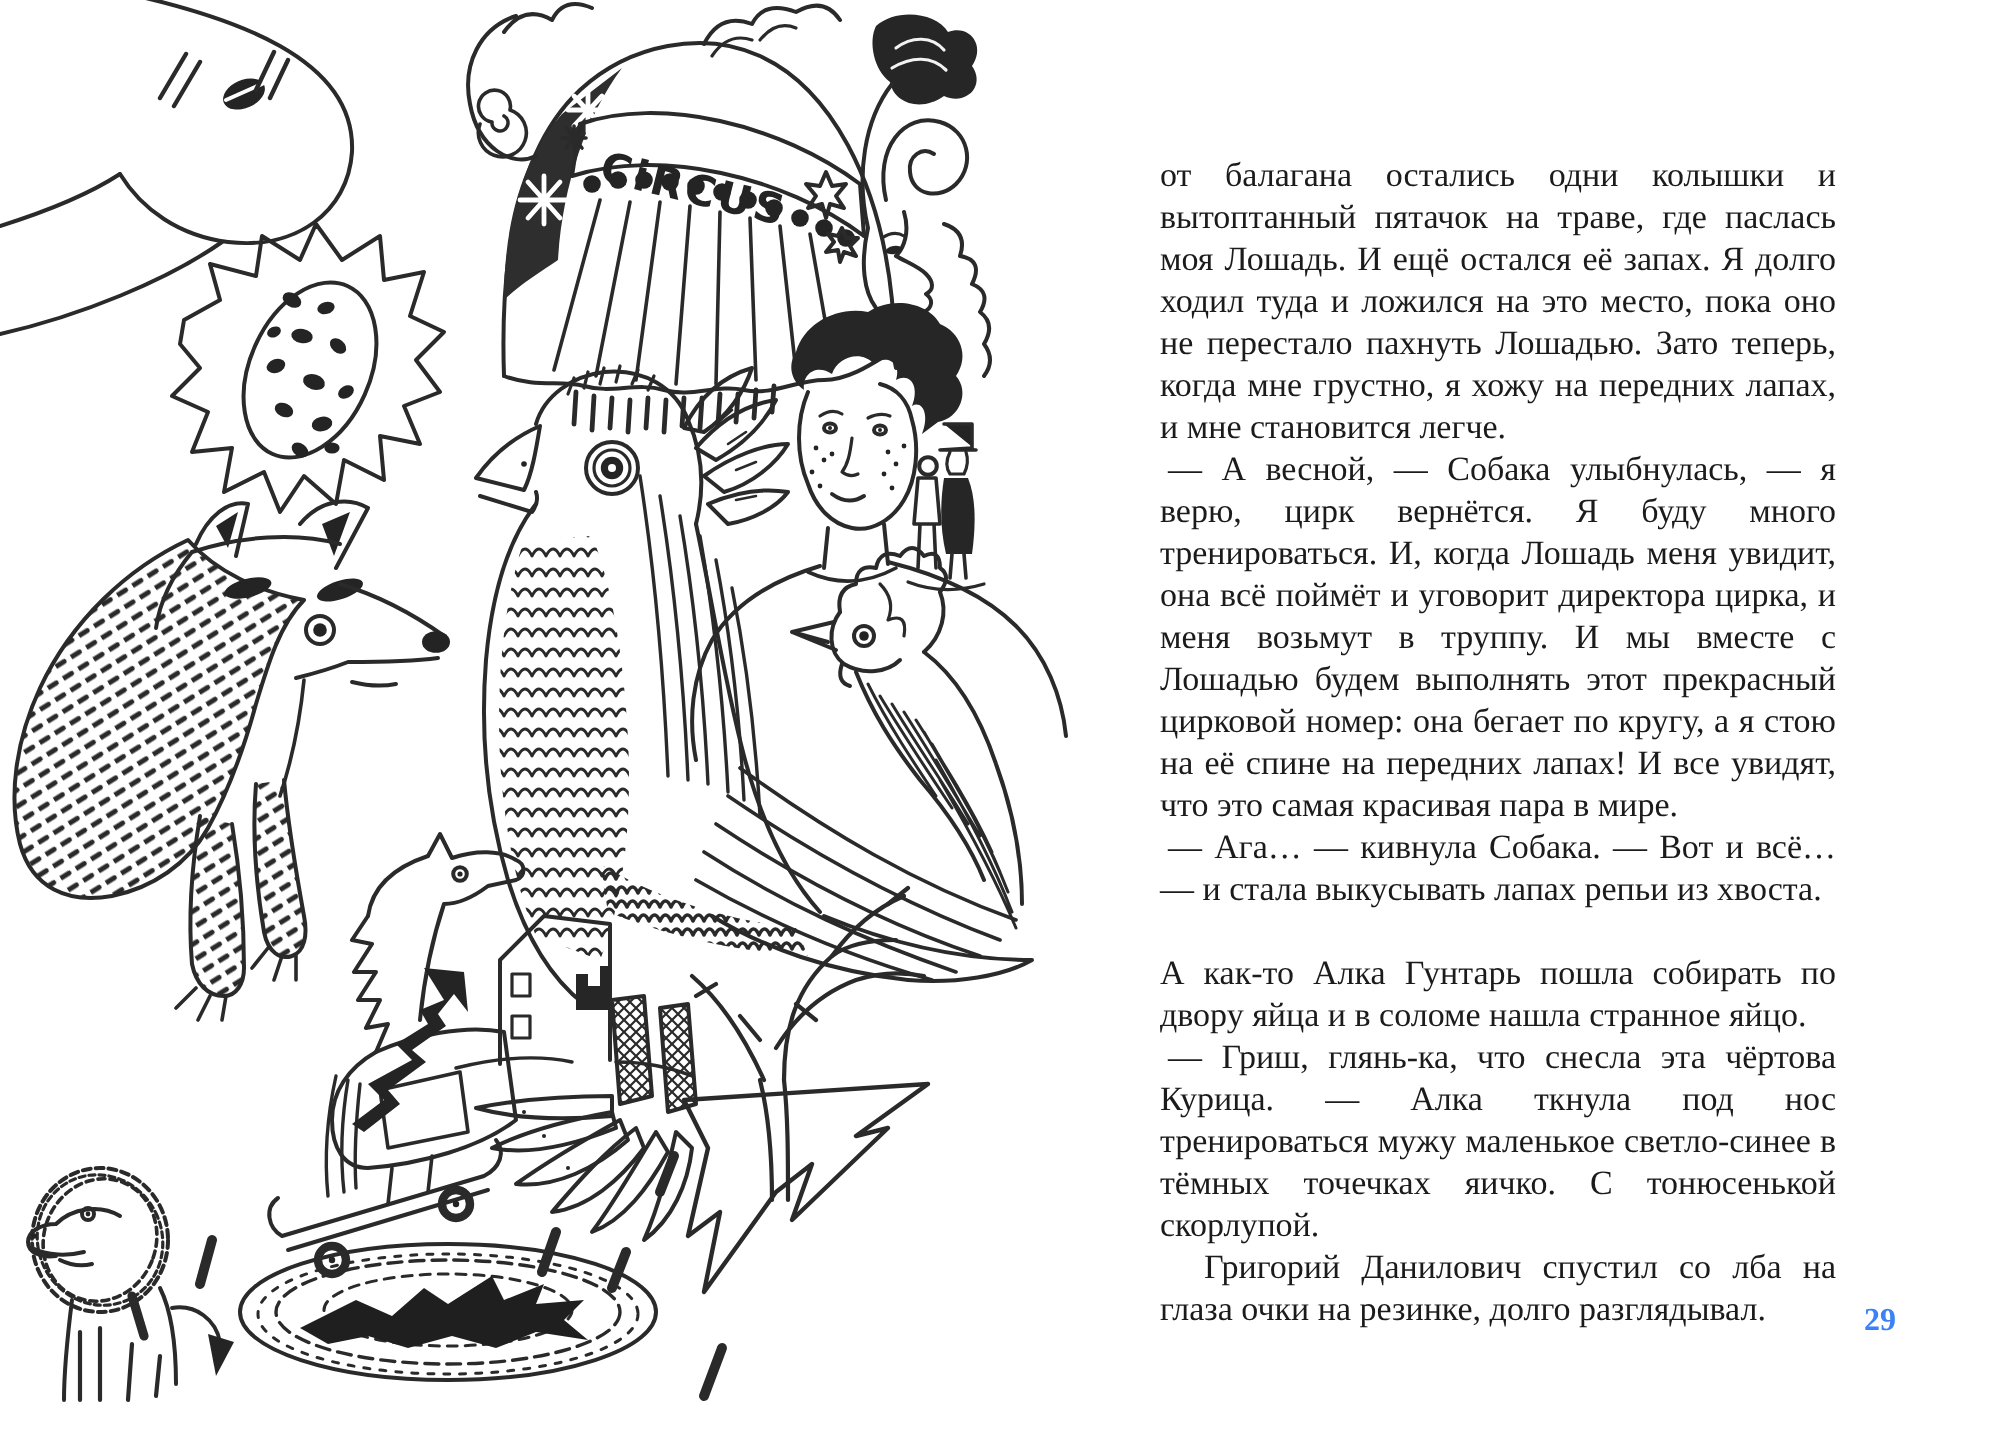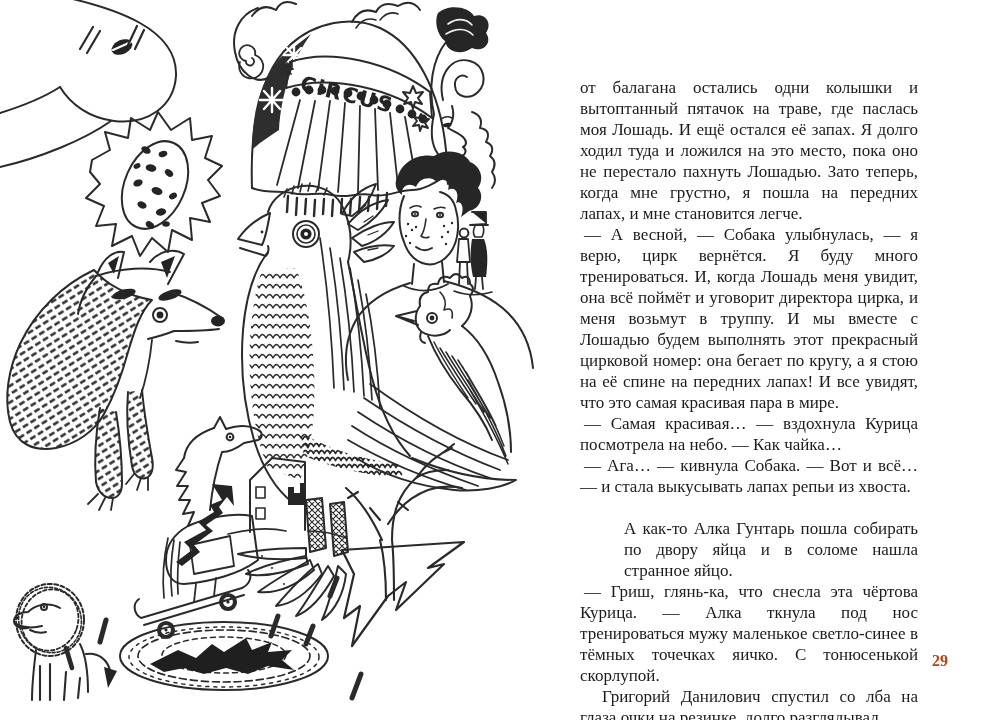--- a/index.html
+++ b/index.html
@@ -10,25 +10,25 @@
   }
   .illustration-wrap{position:absolute;left:0;top:0;width:540px;height:720px;}
   .text-column{
     position:absolute;left:580px;top:77px;width:338px;
     font-size:17px;line-height:21px;color:#1b1b1b;
     text-align:justify;
   }
   .para{margin:0;}
   .p-plain{text-indent:0;}
   .p-dialogue{text-indent:4px;}
-  .p-section{text-indent:0;margin-top:21px;margin-left:44px;}
+  .p-section{text-indent:0;margin-top:21px;}
   .p-indent{text-indent:22px;}
   .page-number{
     position:absolute;left:926px;top:652px;width:28px;
-    font-size:16px;font-weight:bold;color:#c2410c;text-align:center;
+    font-size:16px;font-weight:bold;color:#3b82f6;text-align:center;
   }
   svg *{vector-effect:none;}
 </style>
 </head>
 <body>
 
 <div class="illustration-wrap">
 <svg width="540" height="720" viewBox="0 0 540 720" xmlns="http://www.w3.org/2000/svg" fill="none" stroke="#2a2a2a" stroke-width="2" stroke-linecap="round" stroke-linejoin="round">
   <defs>
     <pattern id="fur" width="9" height="7" patternUnits="userSpaceOnUse" patternTransform="rotate(-32)">
@@ -306,22 +306,21 @@
     <path d="M106,620 L100,642"></path>
     <path d="M278,616 L271,636"></path>
     <path d="M313,626 L306,644"></path>
     <path d="M361,674 L352,698"></path>
     <path d="M337,578 L330,596"></path>
   </g>
 </svg>
 </div>
 
 <div class="text-column">
-    <p class="para p-plain">от балагана остались одни колышки и вытоптанный пятачок на траве, где паслась моя Лошадь. И ещё остался её запах. Я долго ходил туда и ложился на это место, пока оно не перестало пахнуть Лошадью. Зато теперь, когда мне грустно, я пошла на передних лапах, и мне становится легче.</p>
+    <p class="para p-plain">от балагана остались одни колышки и вытоптанный пятачок на траве, где паслась моя Лошадь. И ещё остался её запах. Я долго ходил туда и ложился на это место, пока оно не перестало пахнуть Лошадью. Зато теперь, когда мне грустно, я хожу на передних лапах, и мне становится легче.</p>
     <p class="para p-dialogue">— А весной, — Собака улыбнулась, — я верю, цирк вернётся. Я буду много тренироваться. И, когда Лошадь меня увидит, она всё поймёт и уговорит директора цирка, и меня возьмут в труппу. И мы вместе с Лошадью будем выполнять этот прекрасный цирковой номер: она бегает по кругу, а я стою на её спине на передних лапах! И все увидят, что это самая красивая пара в мире.</p>
-    <p class="para p-dialogue">— Самая красивая… — вздохнула Курица посмотрела на небо. — Как чайка…</p>
     <p class="para p-dialogue">— Ага… — кивнула Собака. — Вот и всё… — и стала выкусывать лапах репьи из хвоста.</p>
     <p class="para p-section">А как-то Алка Гунтарь пошла собирать по двору яйца и в соломе нашла странное яйцо.</p>
     <p class="para p-dialogue">— Гриш, глянь-ка, что снесла эта чёртова Курица. — Алка ткнула под нос тренироваться мужу маленькое светло-синее в тёмных точечках яичко. С тонюсенькой скорлупой.</p>
     <p class="para p-indent">Григорий Данилович спустил со лба на глаза очки на резинке, долго разглядывал.</p>
   </div>
 
 <div class="page-number">29</div>
 
 </body></html>

